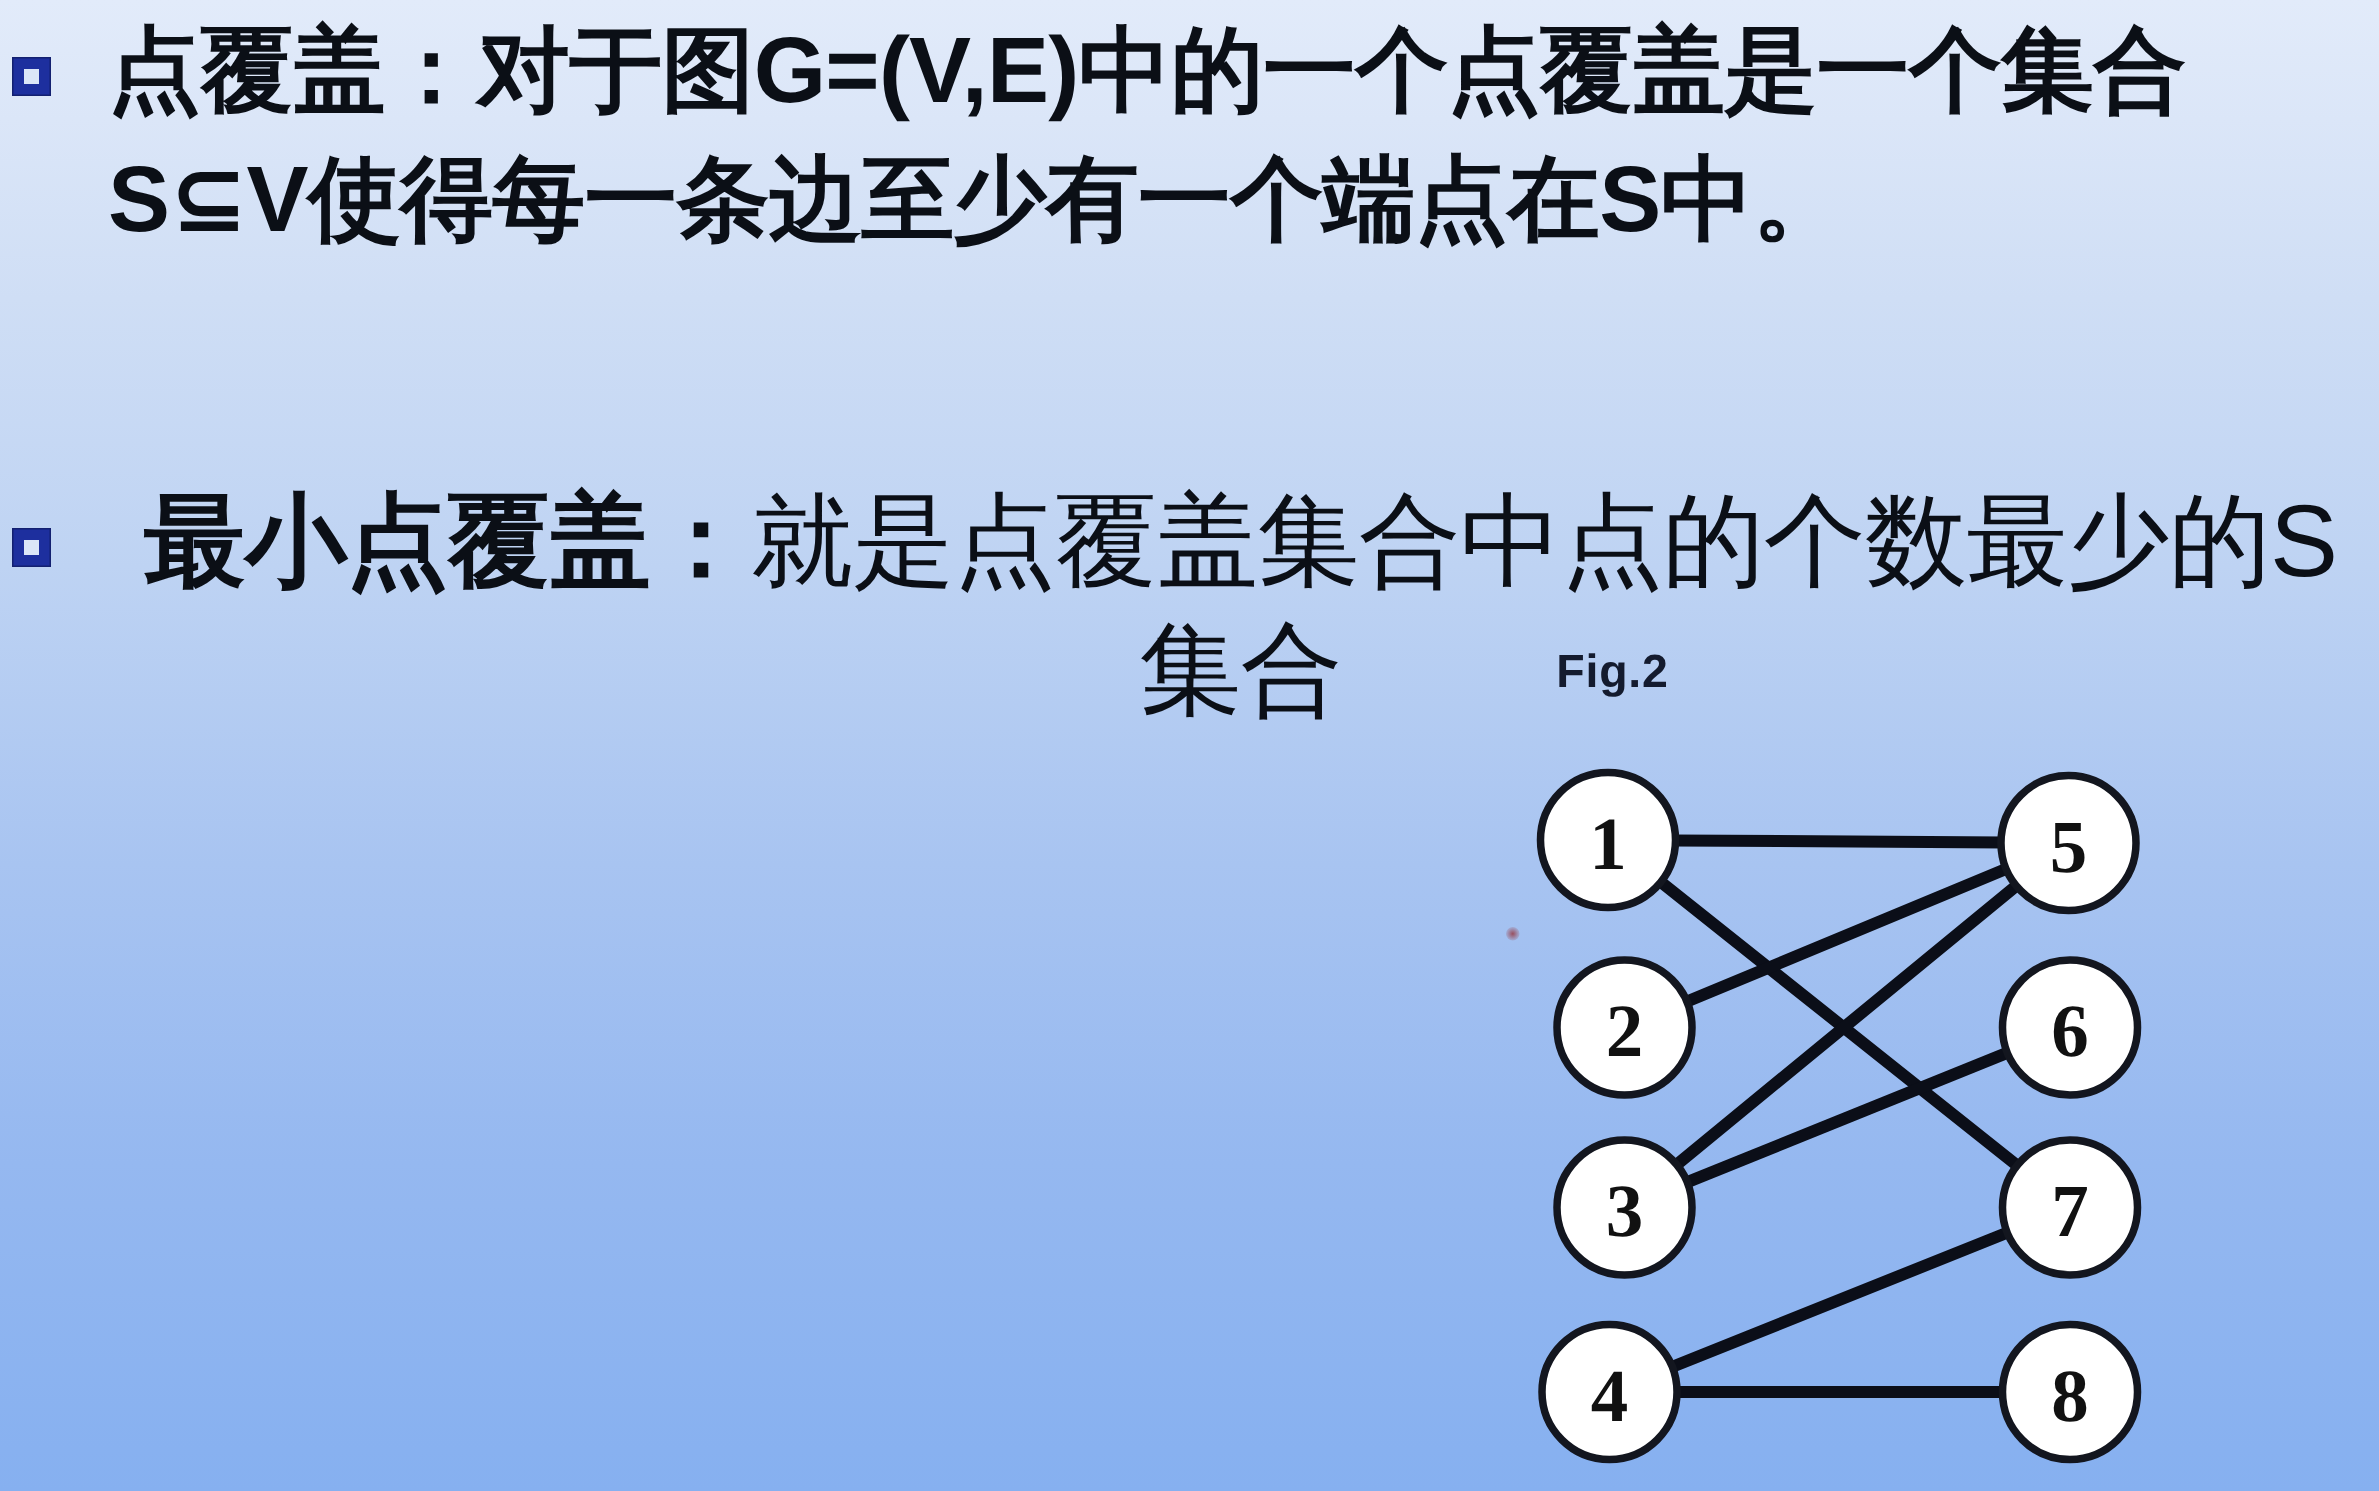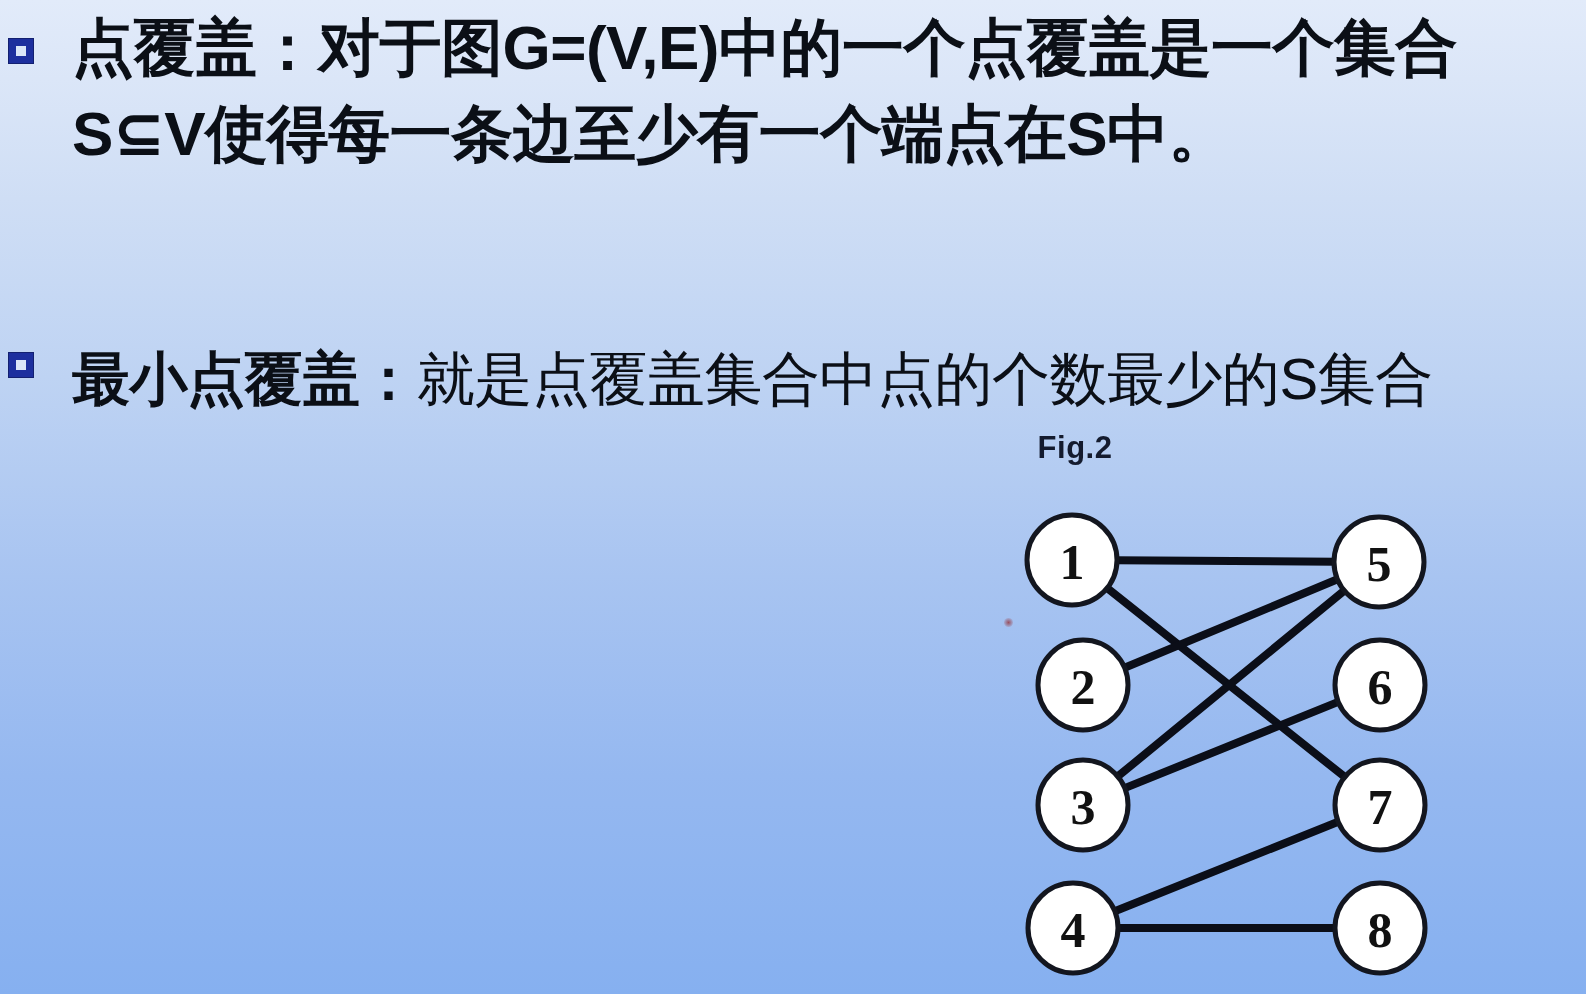--- a/index.html
+++ b/index.html
@@ -68,25 +68,26 @@
     width: 1510px;
     font-size: 62px;
     line-height: 86px;
     font-weight: 700;
   }
 
   
   #b2-marker { left: 8px;  top: 352px; }
   #b2-text {
     left: 72px;
-    top: 336px;
+    top: 318px;
     width: 1510px;
-    font-size: 58px;
+    font-size: 68px;
     line-height: 86px;
     font-weight: 700;
+    text-align: center;
   }
   #b2-text .normal { font-weight: 400; }
 
   
   #figure {
     position: absolute;
     left: 960px;
     top: 430px;
     width: 500px;
     height: 560px;

